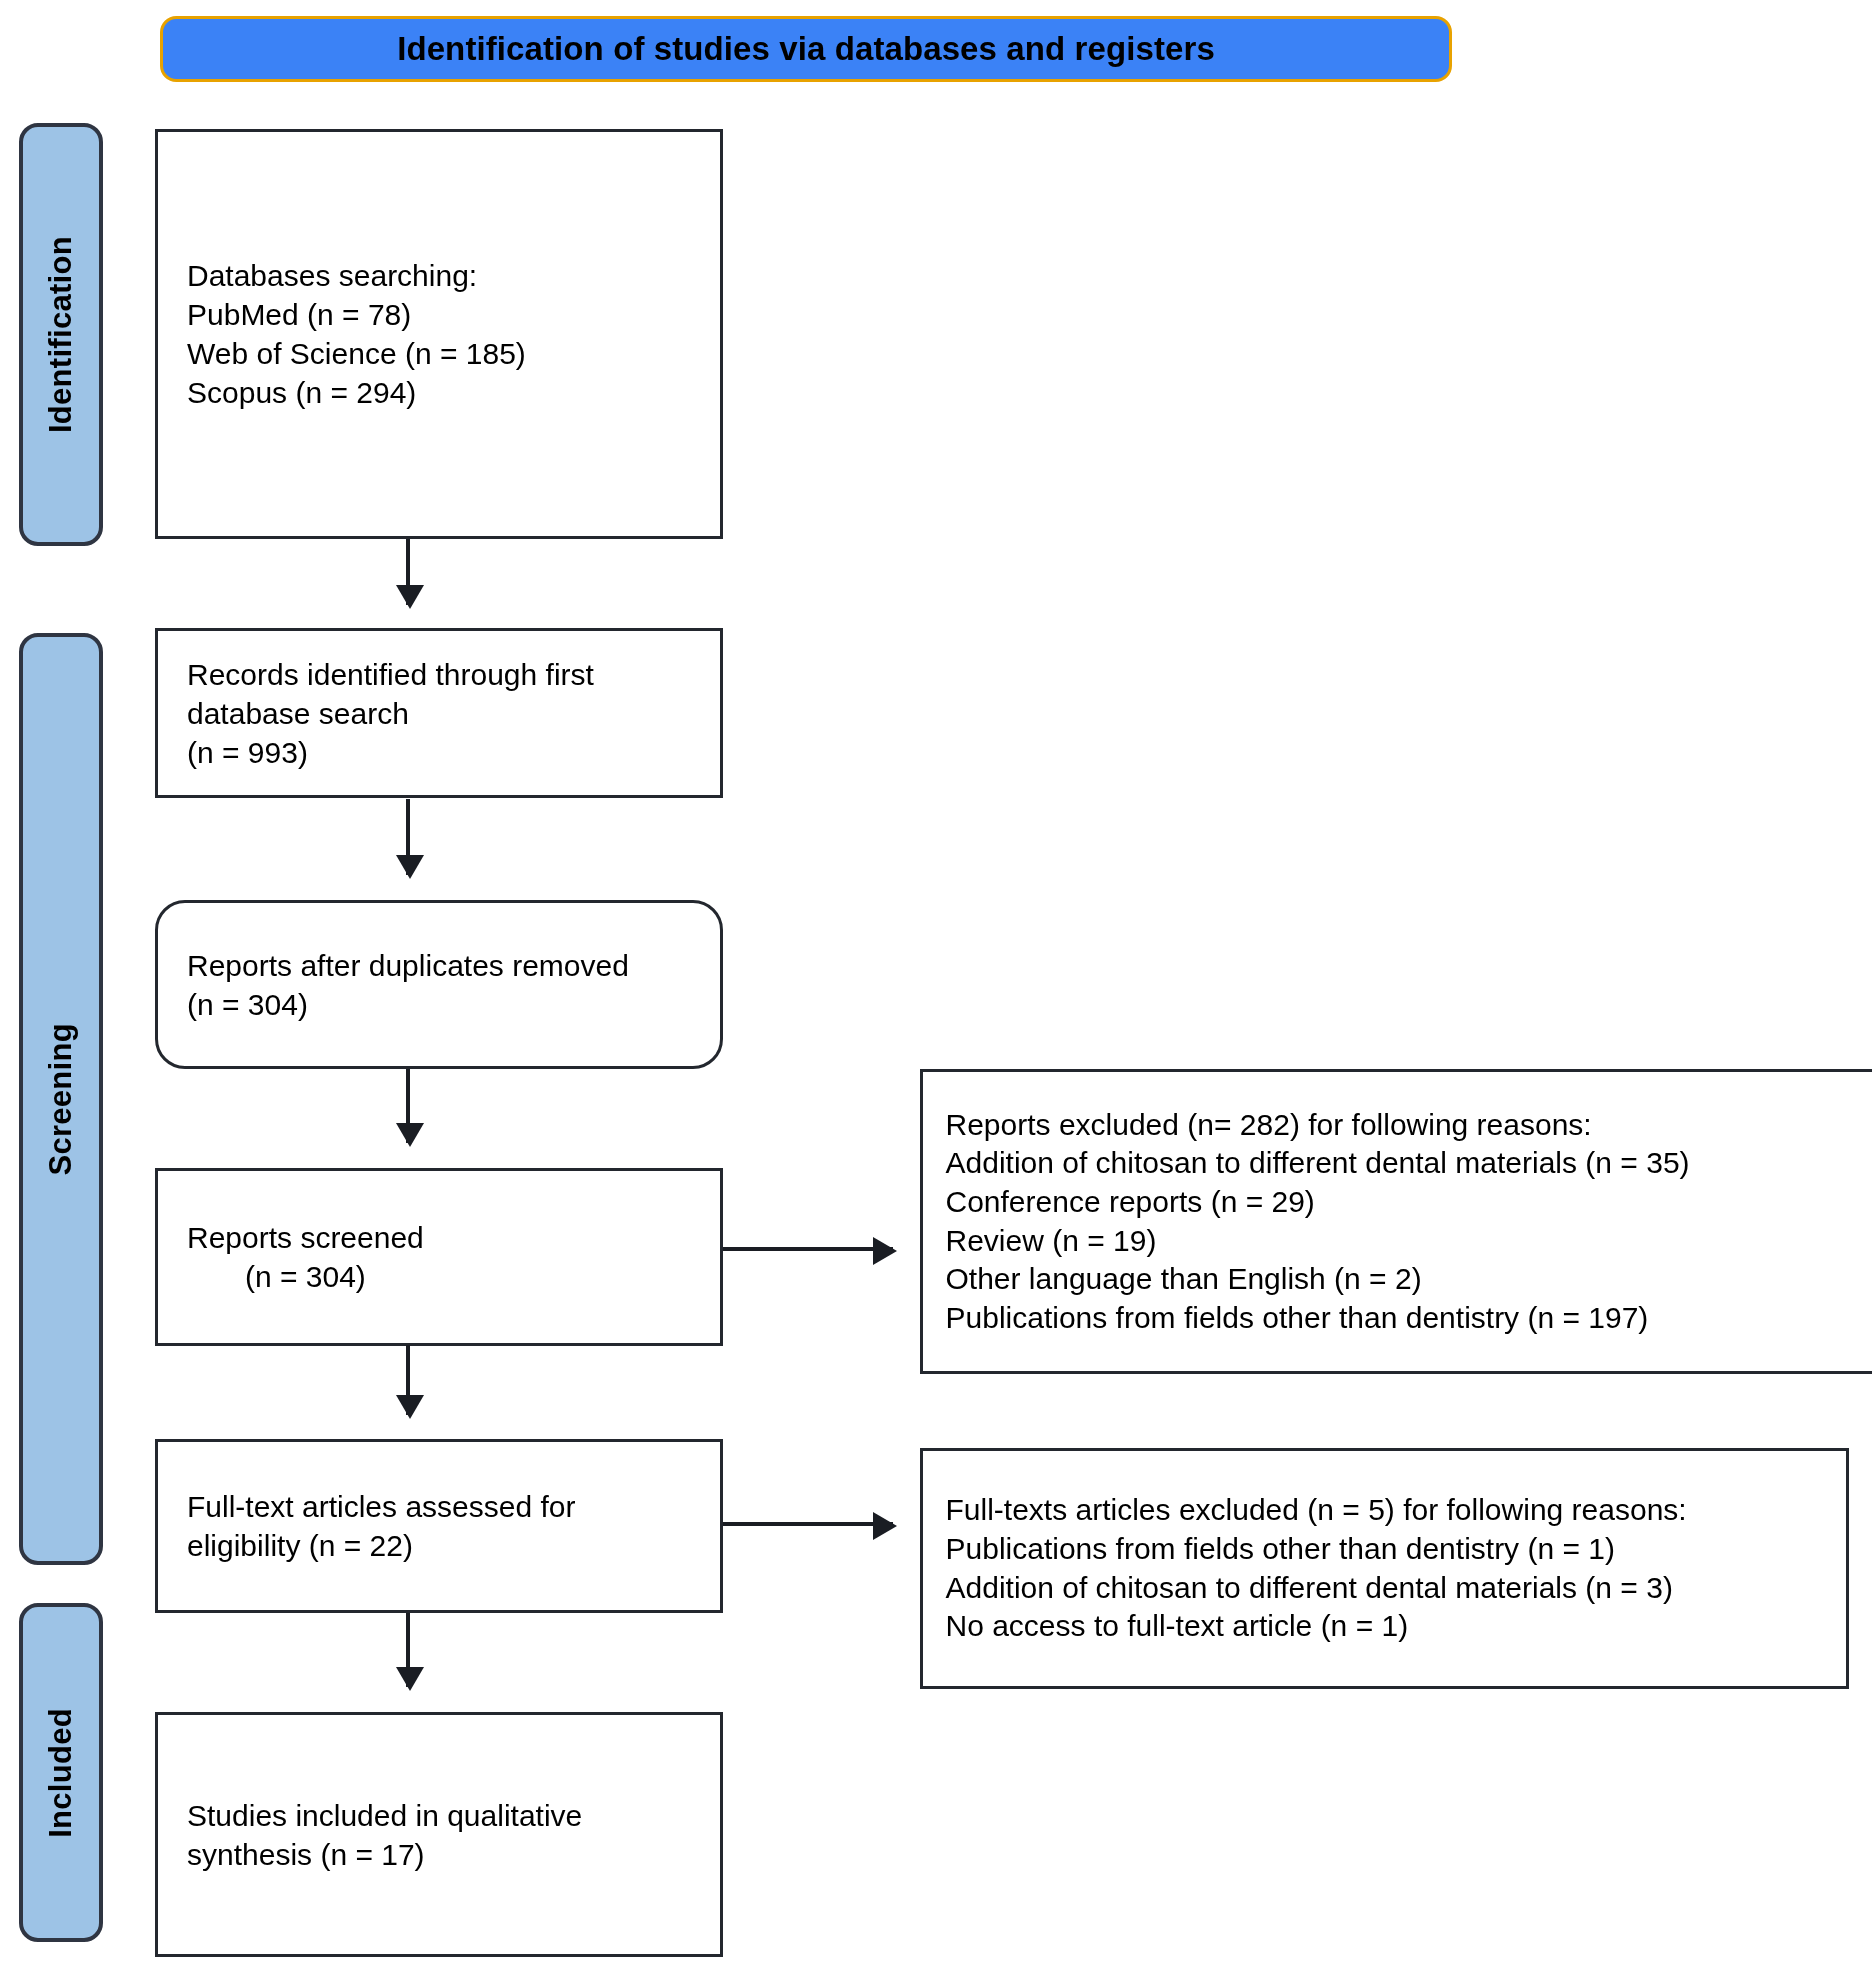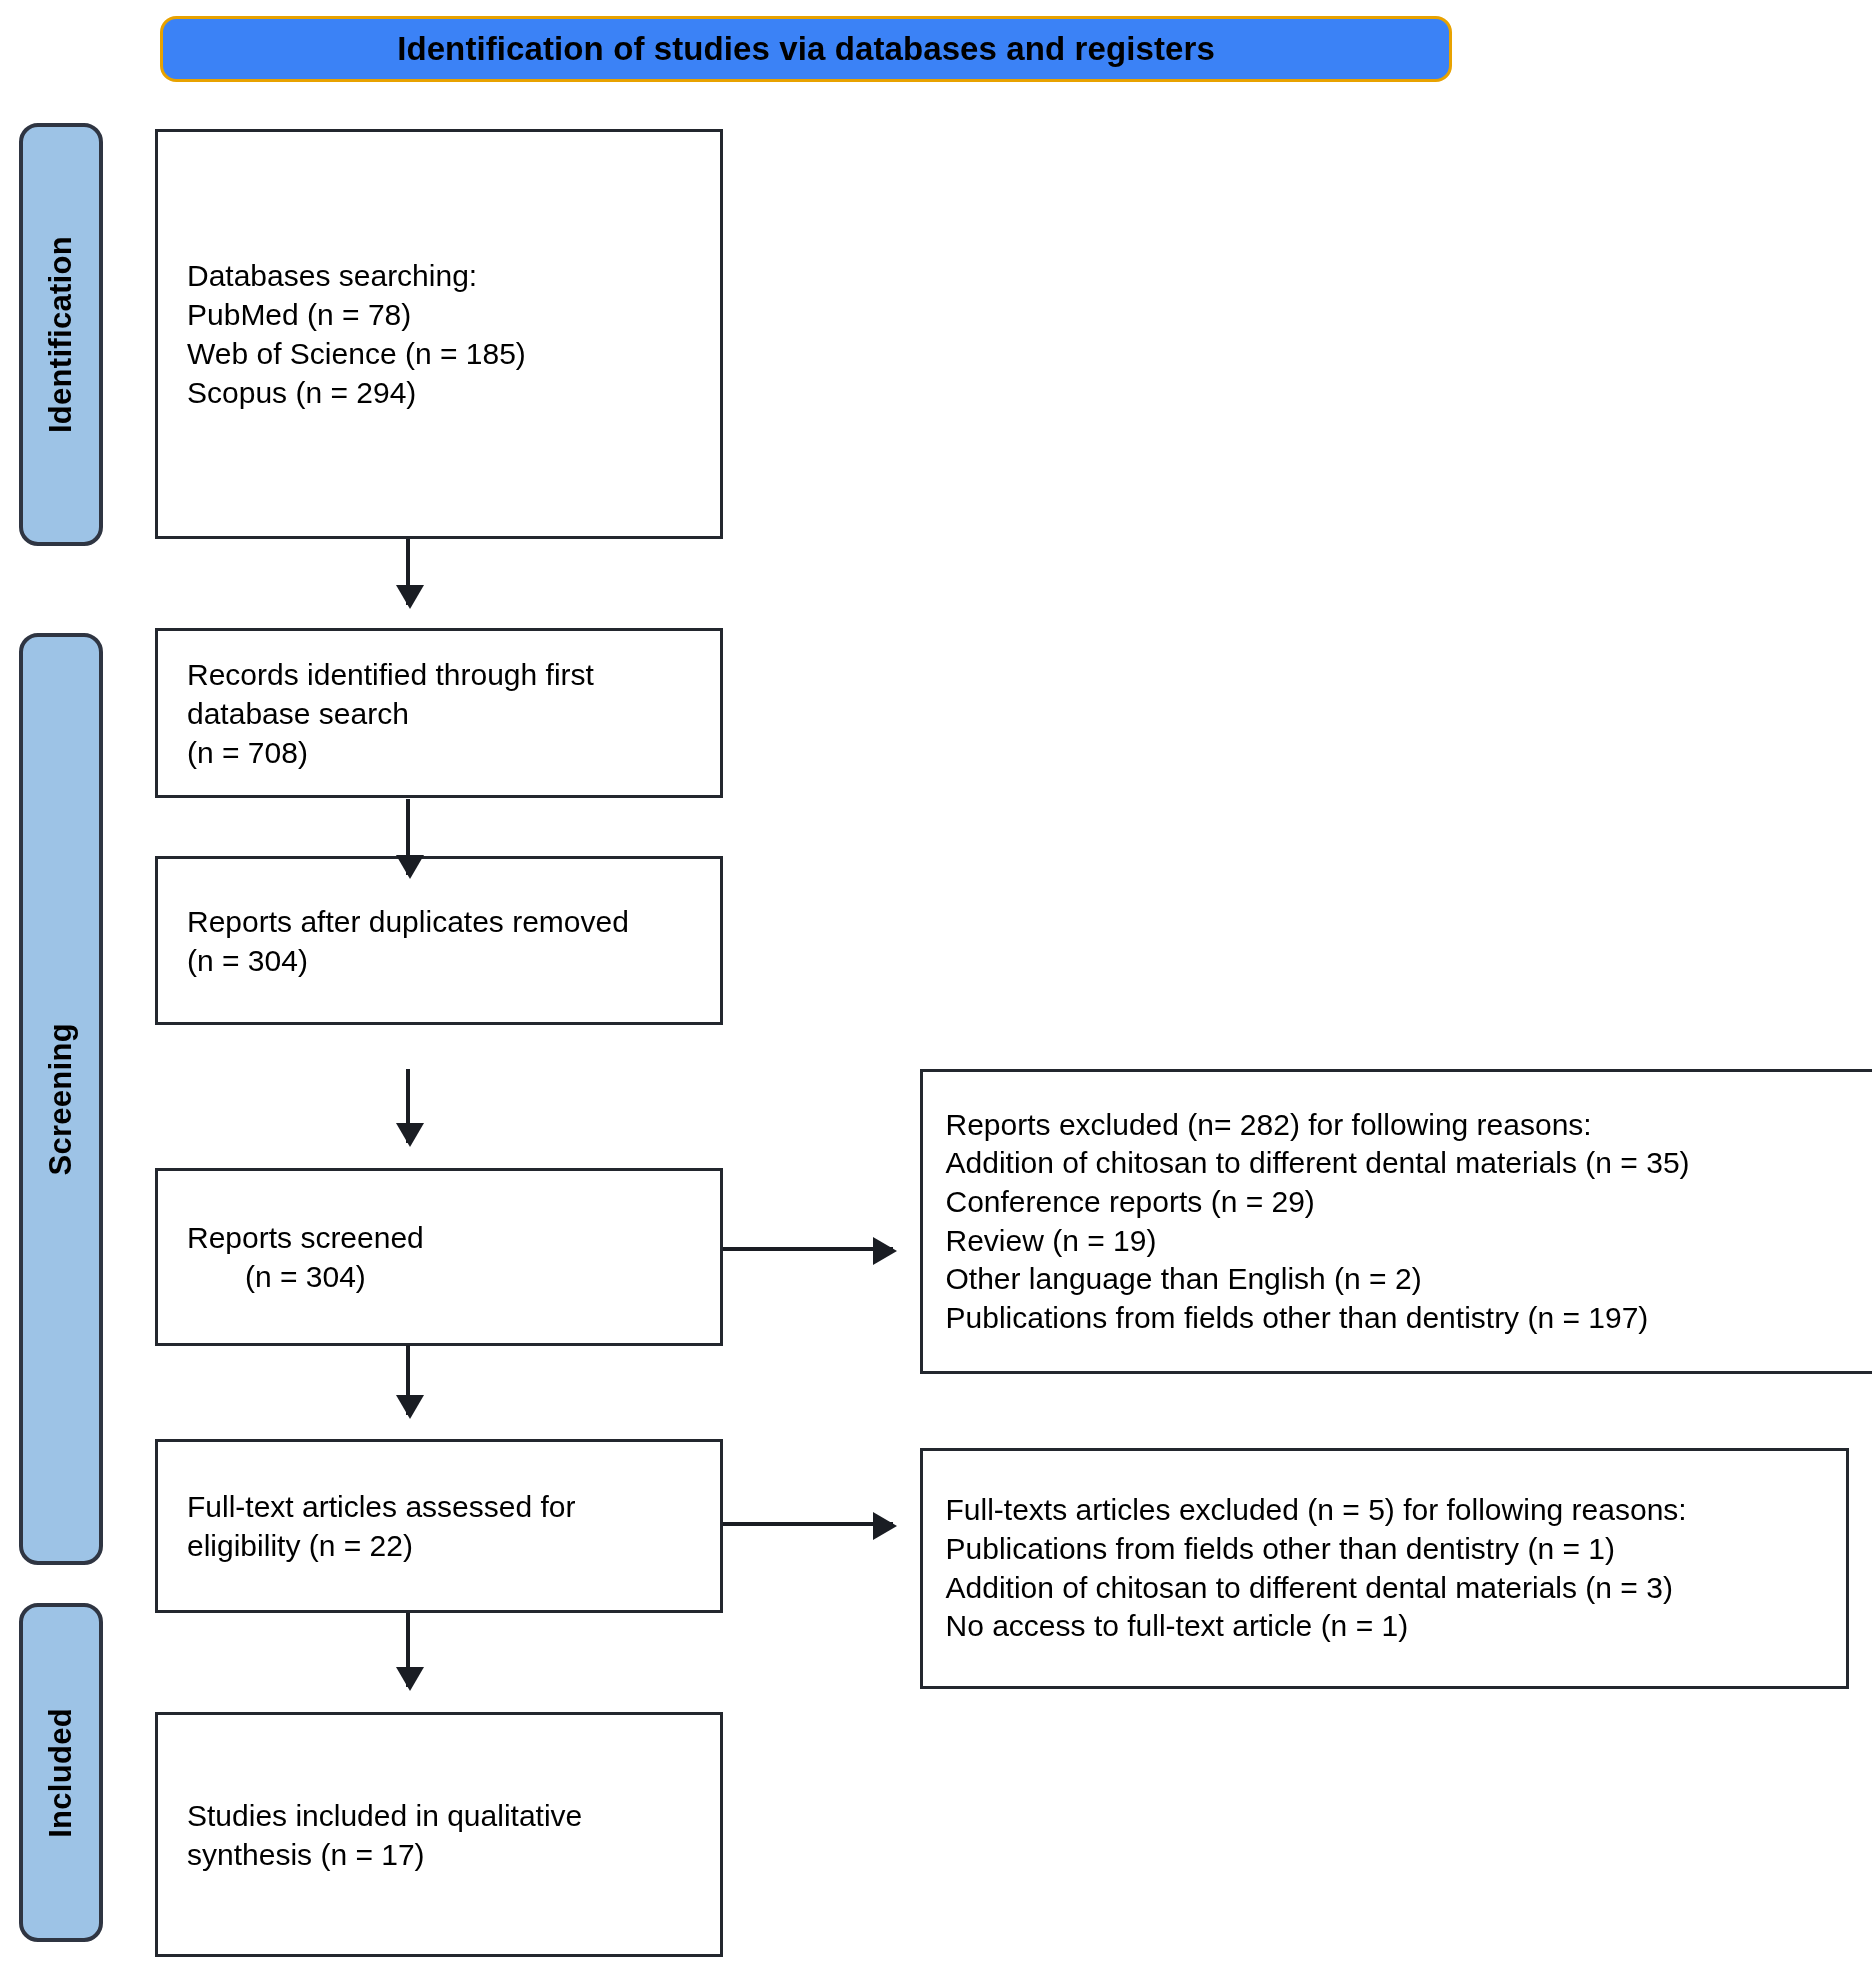--- a/index.html
+++ b/index.html
@@ -77,21 +77,21 @@
   }
   .box-text {
     font-size: 30px;
     line-height: 1.30;
     color: #000000;
     white-space: pre-line;
   }
 
   #box-databases   { left: 155px;  top: 129px;  width: 568px;  height: 410px; }
   #box-records     { left: 155px;  top: 628px; width: 568px;  height: 170px; }
-  #box-duplicates  { left: 155px;  top: 856px; width: 568px;  height: 169px; }
+  #box-duplicates  { left: 155px;  top: 900px; width: 568px;  height: 169px; border-radius: 30px; }
   #box-screened    { left: 155px;  top: 1168px; width: 568px;  height: 178px; text-align: center; }
   #box-fulltext    { left: 155px;  top: 1439px; width: 568px;  height: 174px; }
   #box-included    { left: 155px;  top: 1712px; width: 568px;  height: 245px; }
 
   #box-excluded-1  { left: 920px; top: 1069px; width: 982px; height: 305px; padding-left: 22.5px; }
   #box-excluded-2  { left: 920px; top: 1448px; width: 929px; height: 241px; padding-left: 22.5px; }
 
   .box-text.compact { line-height: 1.285; }
 
   
@@ -156,21 +156,21 @@
 <div class="box" id="box-databases">
   <span class="box-text">Databases searching:
 PubMed (n = 78)
 Web of Science (n = 185)
 Scopus (n = 294)</span>
 </div>
 
 <div class="box" id="box-records">
   <span class="box-text">Records identified through first
 database search
-(n = 708)</span>
+(n = 993)</span>
 </div>
 
 <div class="box" id="box-duplicates">
   <span class="box-text">Reports after duplicates removed
 (n = 304)</span>
 </div>
 
 <div class="box" id="box-screened">
   <span class="box-text">Reports screened
 (n = 304)</span>

